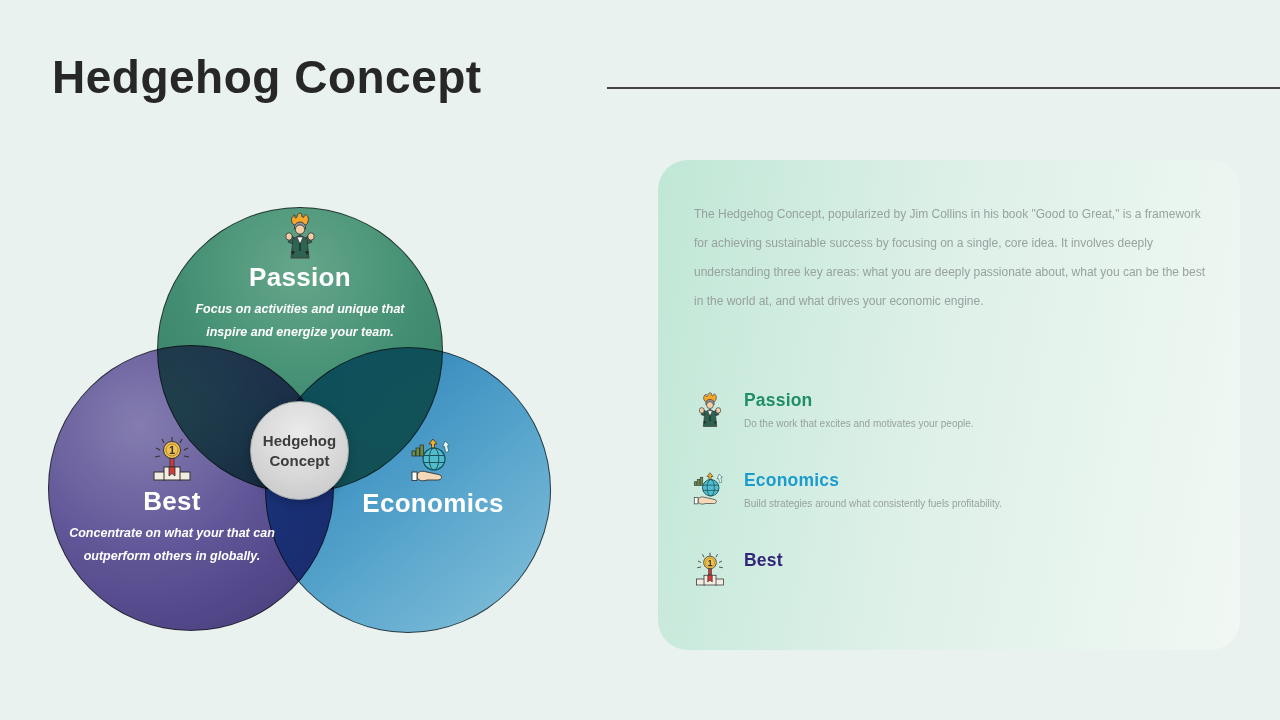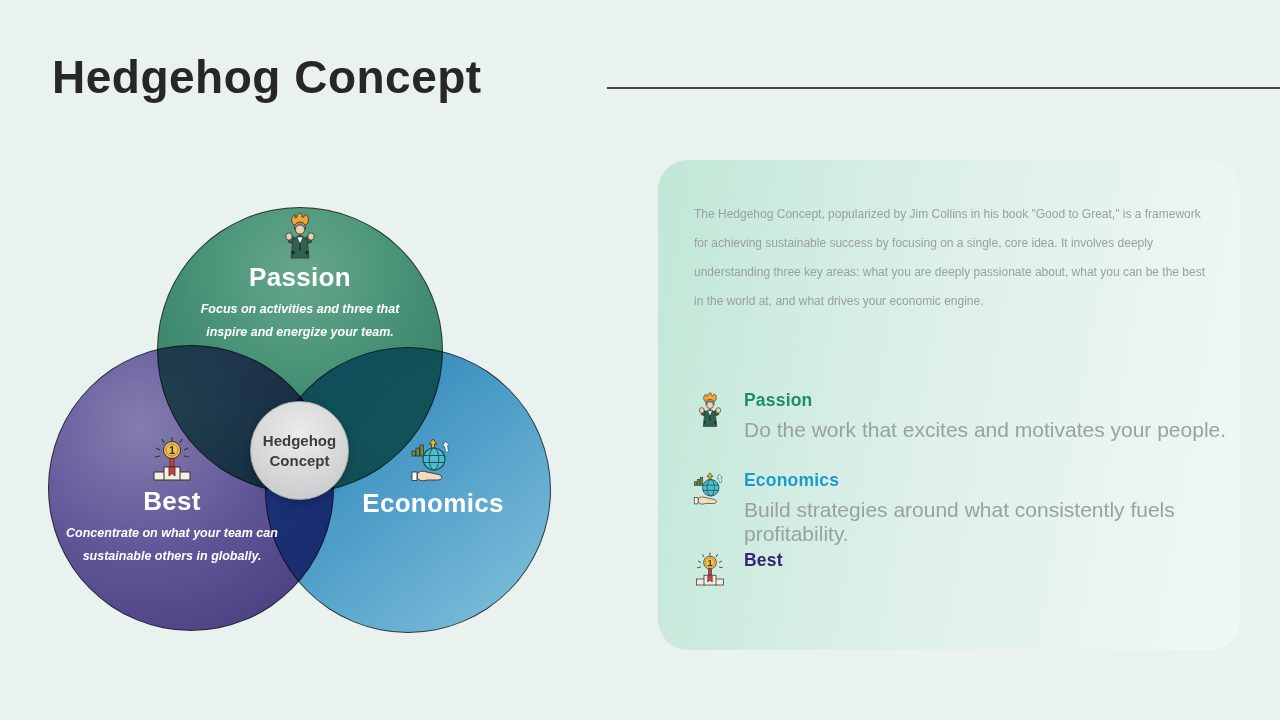--- a/index.html
+++ b/index.html
@@ -125,21 +125,21 @@
   .item-economics { top: 310px; }
   .item-best      { top: 390px; }
   .item-icon { width: 36px; height: 36px; flex: 0 0 36px; margin-top: 2px; }
   .item-title {
     font-size: 17.5px;
     font-weight: 800;
     letter-spacing: 0.2px;
     margin-bottom: 7px;
   }
   .item-desc {
-    font-size: 21px;
+    font-size: 10px;
     color: #98a29e;
   }
 </style>
 </head>
 <body>
 
 <svg width="0" height="0" style="position:absolute" aria-hidden="true">
   <defs>
     <symbol id="sym-passion" viewBox="0 0 48 48">
       <path d="M17 12 C14 8 16 4 19 3 C18 6 20 7 21 5 C21 2 24 0 26 2 C25 4 26 6 28 5 C28 2 31 2 32 5 C33 8 32 11 30 13 L18 13 Z" fill="#f9a72b" stroke="#3a3a3a" stroke-width="0.9"></path>
@@ -198,29 +198,29 @@
 <div class="venn">
   <div class="circle circle-passion"></div>
   <div class="circle circle-best"></div>
   <div class="circle circle-economics"></div>
 
   <div class="vtext vtext-passion">
     <svg class="vicon">
         <use href="#sym-passion"></use>
       </svg>
     <div class="vtitle">Passion</div>
-    <div class="vdesc">Focus on activities and three that inspire and energize your team.</div>
+    <div class="vdesc">Focus on activities and unique that inspire and energize your team.</div>
   </div>
 
   <div class="vtext vtext-best">
     <svg class="vicon">
         <use href="#sym-best"></use>
       </svg>
     <div class="vtitle">Best</div>
-    <div class="vdesc">Concentrate on what your team can sustainable others in globally.</div>
+    <div class="vdesc">Concentrate on what your that can outperform others in globally.</div>
   </div>
 
   <div class="vtext vtext-economics">
     <svg class="vicon">
         <use href="#sym-economics"></use>
       </svg>
     <div class="vtitle">Economics</div>
   </div>
 
   <div class="center-circle">

